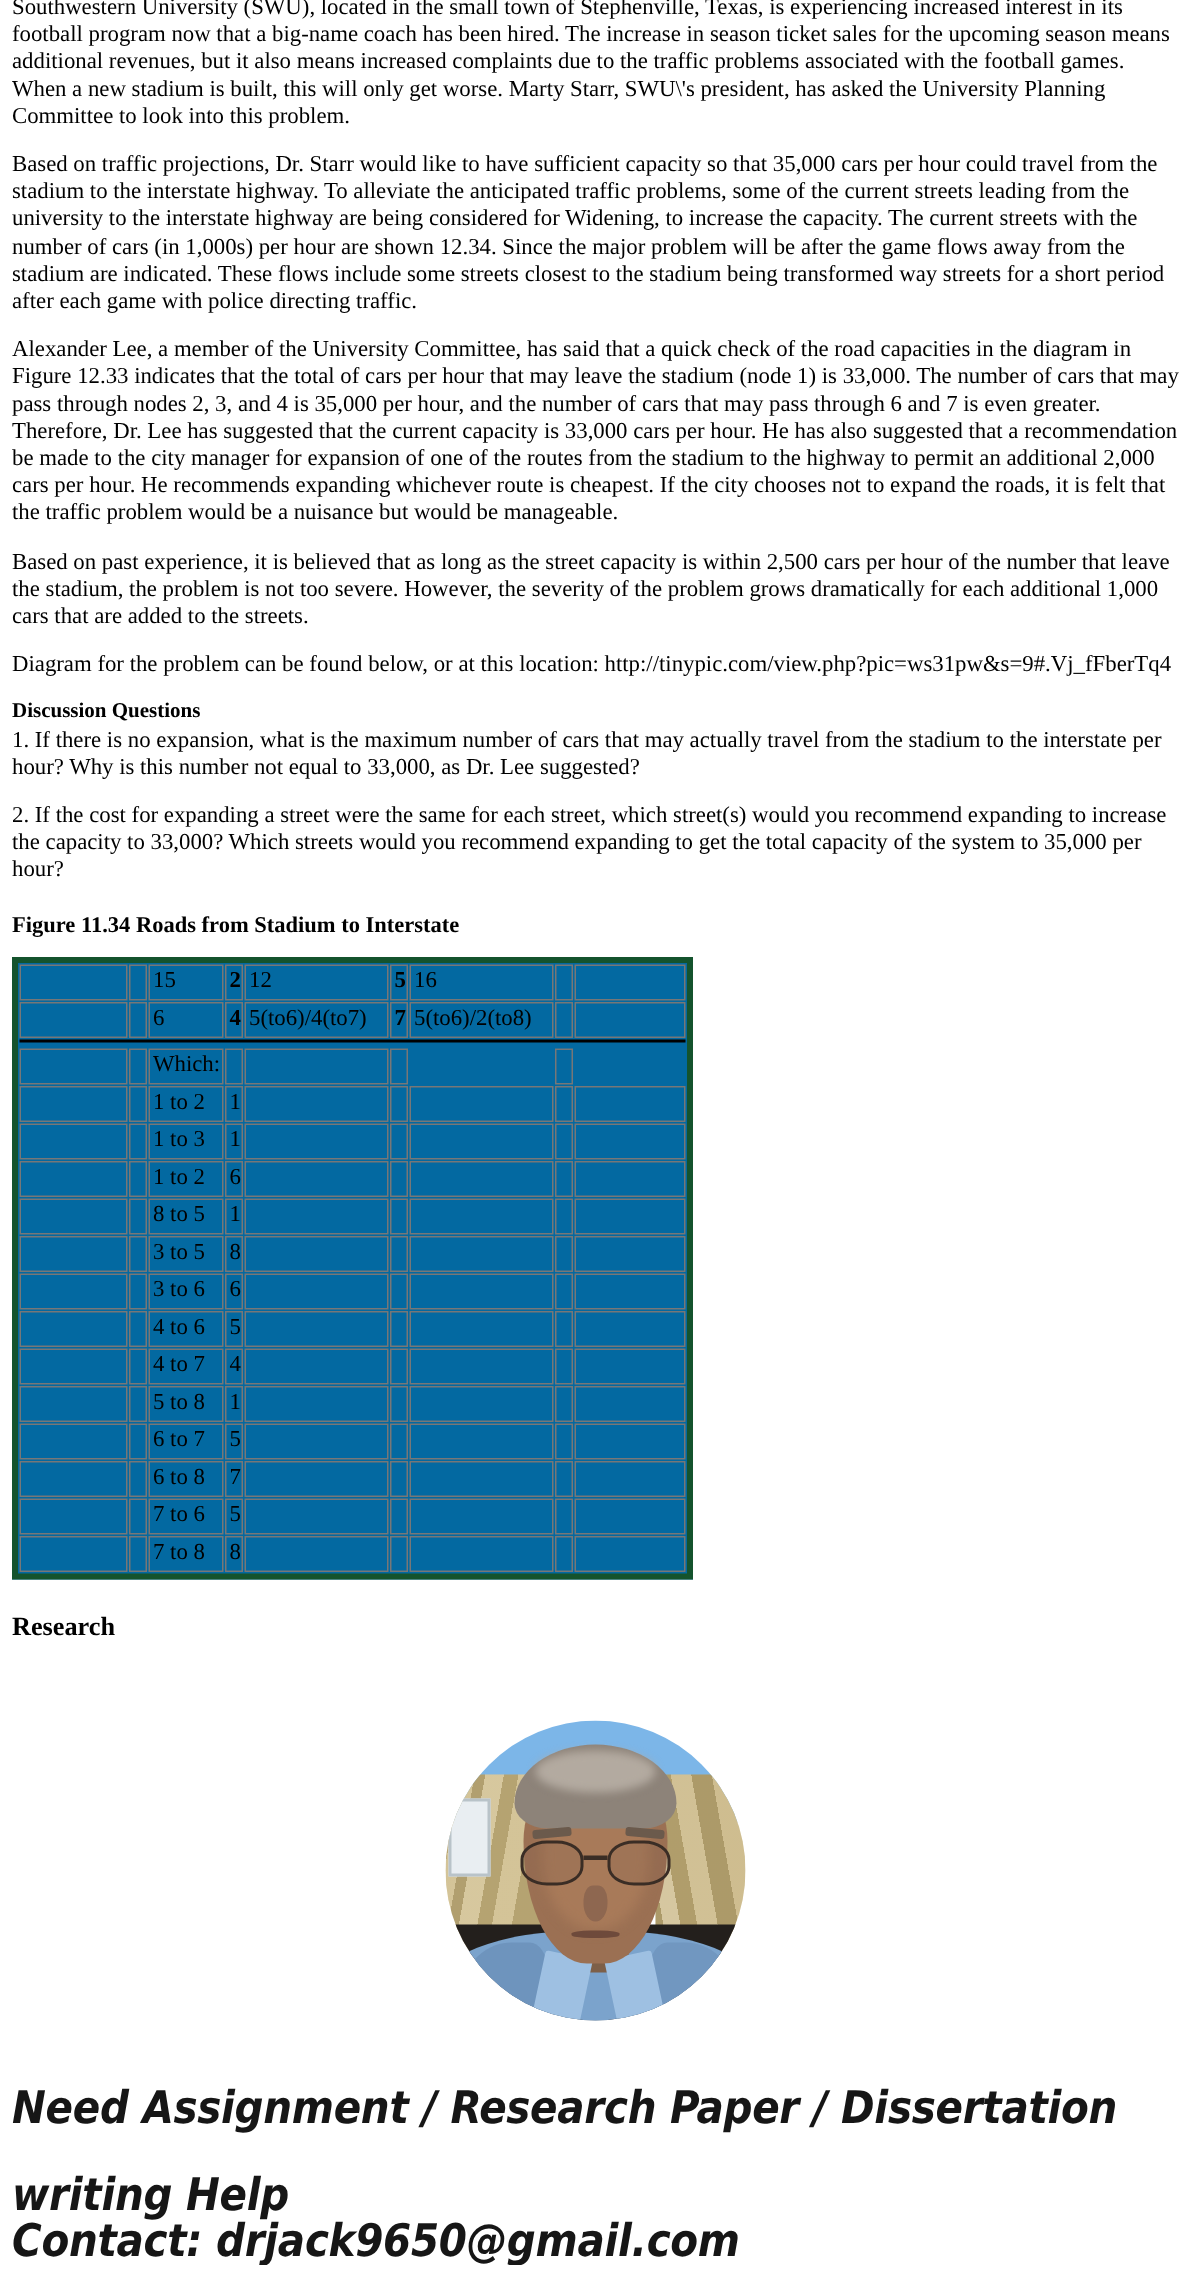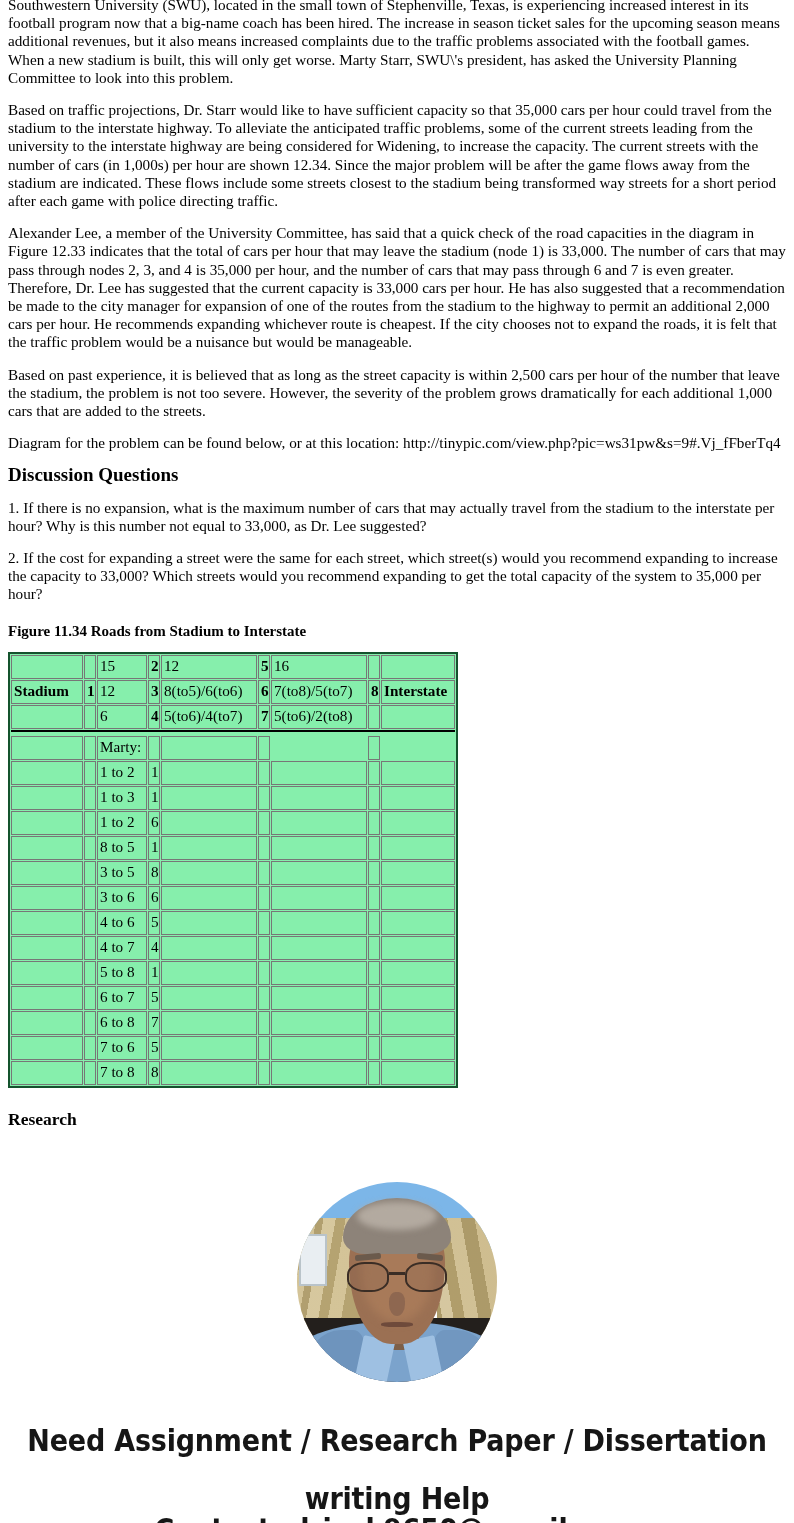--- a/index.html
+++ b/index.html
@@ -28,22 +28,22 @@
     font-size: 15.2px;
     line-height: 18.2px;
     text-align: left;
     word-wrap: break-word;
   }
   p.body-para.first {
     margin-top: -4px;
   }
 
   h3.section-head {
-    margin: 0 0 14px 0;
-    font-size: 19px;
+    margin: 0 0 0 0;
+    font-size: 14px;
     line-height: 18.2px;
     font-weight: bold;
   }
 
   h3.figure-head {
     margin: 18px 0 12px 0;
     font-size: 15px;
     line-height: 18.2px;
     font-weight: bold;
   }
@@ -52,22 +52,22 @@
     margin: 20px 0 0 0;
     font-size: 17.5px;
     line-height: 22px;
     font-weight: bold;
   }
 
   
   table.roads {
     border-collapse: separate;
     border-spacing: 1px;
-    border: 2px solid #14532d;
-    background: #86efac;
+    border: 4px solid #14532d;
+    background: #0369a1;
     margin: 0 0 0 0;
     font-size: 15.2px;
     line-height: 18px;
     table-layout: fixed;
     width: 418px;
   }
   table.roads td {
     border: 1px solid #777777;
     padding: 1px 2px;
     vertical-align: top;
@@ -248,27 +248,27 @@
   .av-nose {
     position: absolute;
     left: 46%; top: 55%; width: 8%; height: 12%;
     background: #8e6750;
     border-radius: 40% 40% 50% 50%;
   }
 
   
   .promo {
     margin-top: 44px;
-    text-align: center;
     font-family: "DejaVu Sans Condensed", "Liberation Sans Narrow", "Liberation Sans", sans-serif;
     font-weight: bold;
     font-size: 30px;
     line-height: 30px;
     letter-spacing: -0.2px;
     color: #161616;
+    font-style: italic;
   }
   .promo .l1 { display: block; }
   .promo .l2 { display: block; margin-top: 28px; }
   .promo .l3 { display: block; margin-top: 1px; }
 </style>
 </head>
 <body>
 
 <div class="page">
 
@@ -304,50 +304,39 @@
         <td class="blank"></td>
         <td>15</td>
         <td class="b">2</td>
         <td>12</td>
         <td class="b">5</td>
         <td>16</td>
         <td class="blank"></td>
         <td class="blank"></td>
       </tr>
       <tr>
-        <td class="b">Stadium</td>
-        <td class="b">1</td>
-        <td>12</td>
-        <td class="b">3</td>
-        <td>8(to5)/6(to6)</td>
-        <td class="b">6</td>
-        <td>7(to8)/5(to7)</td>
-        <td class="b">8</td>
-        <td class="b">Interstate</td>
-      </tr>
-      <tr>
         <td class="blank"></td>
         <td class="blank"></td>
         <td>6</td>
         <td class="b">4</td>
         <td>5(to6)/4(to7)</td>
         <td class="b">7</td>
         <td>5(to6)/2(to8)</td>
         <td class="blank"></td>
         <td class="blank"></td>
       </tr>
 
       <tr class="sep-row">
         <td colspan="9"></td>
       </tr>
 
       <tr>
         <td class="blank"></td>
         <td class="blank"></td>
-        <td>Marty:</td>
+        <td>Which:</td>
         <td class="blank"></td>
         <td class="blank"></td>
         <td class="blank"></td>
         <td class="noborder"></td>
         <td class="blank"></td>
         <td class="noborder"></td>
       </tr>
 
       <tr>
         <td class="blank"></td>

